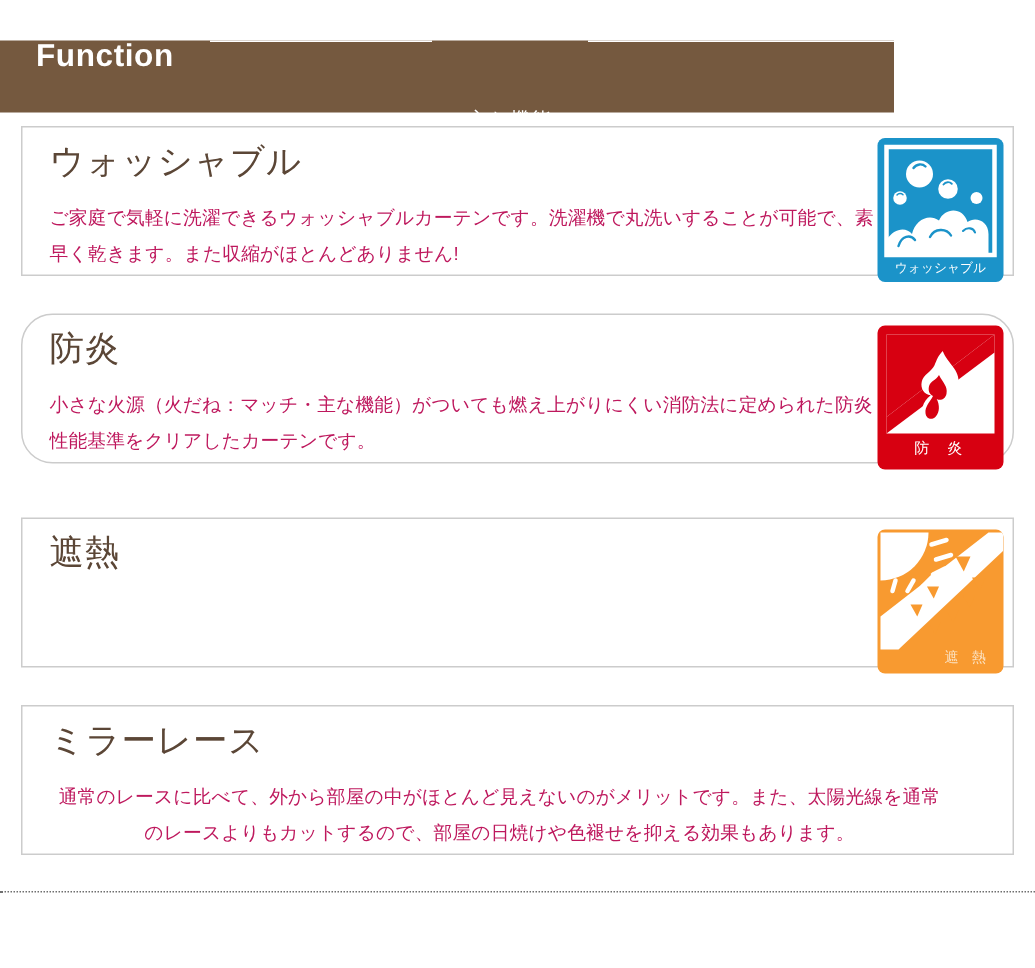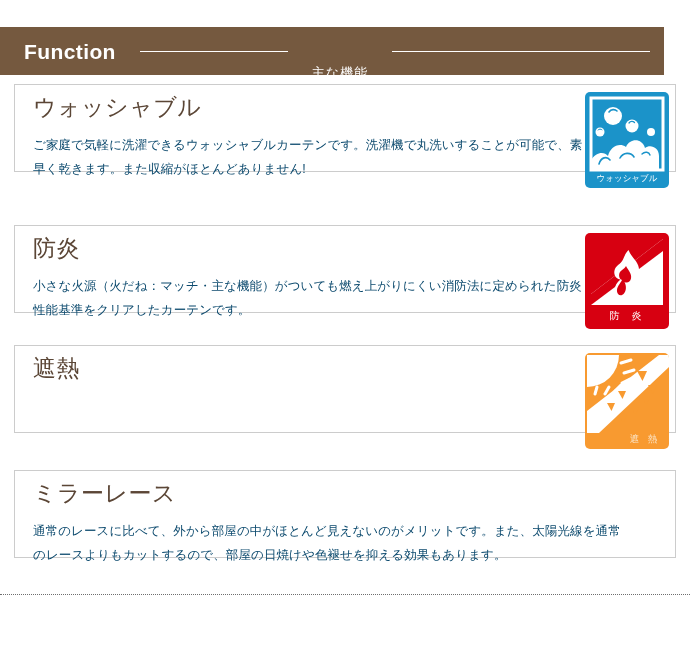--- a/index.html
+++ b/index.html
@@ -17,25 +17,25 @@
     position: relative;
     width: 690px;
     height: 645px;
   }
 
   
   .section-header {
     position: absolute;
     left: 0;
     top: 27px;
-    width: 664px;
+    width: 596px;
     height: 48px;
     background: #75593f;
     display: flex;
-    align-items: center;
+    align-items: flex-start;
     box-sizing: border-box;
     padding: 0 14px 0 24px;
   }
   .section-header-en {
     color: #ffffff;
     font-size: 21px;
     font-weight: bold;
     letter-spacing: 0.4px;
     line-height: 1;
     white-space: nowrap;
@@ -60,46 +60,46 @@
     white-space: nowrap;
     margin-left: 24px;
     margin-top: 44px;
   }
 
   
   .feature-card {
     position: absolute;
     left: 14px;
     width: 662px;
-    height: 88px;
+    height: 100px;
     box-sizing: border-box;
     border: 1px solid #cccccc;
     background: #ffffff;
   }
   .feature-card.c1 { top: 84px; }
-  .feature-card.c2 { top: 225px; }
+  .feature-card.c2 { top: 209px; border-radius: 21px; }
   .feature-card.c3 { top: 345px; }
-  .feature-card.c4 { top: 470px; }
+  .feature-card.c4 { top: 470px; text-align: center; }
 
   .card-title {
     position: absolute;
     left: 18px;
     top: 8px;
     color: #5b4636;
     font-size: 23px;
     line-height: 1.25;
     letter-spacing: 0.5px;
     white-space: nowrap;
   }
   .card-desc {
     position: absolute;
     left: 18px;
     top: 48px;
     width: 560px;
-    color: #0c4a6e;
+    color: #be185d;
     font-size: 12.5px;
     line-height: 1.95;
     letter-spacing: 0.1px;
   }
   .feature-card.c4 .card-desc { width: 600px; }
 
   
   .icon-badge {
     position: absolute;
     right: 6px;

